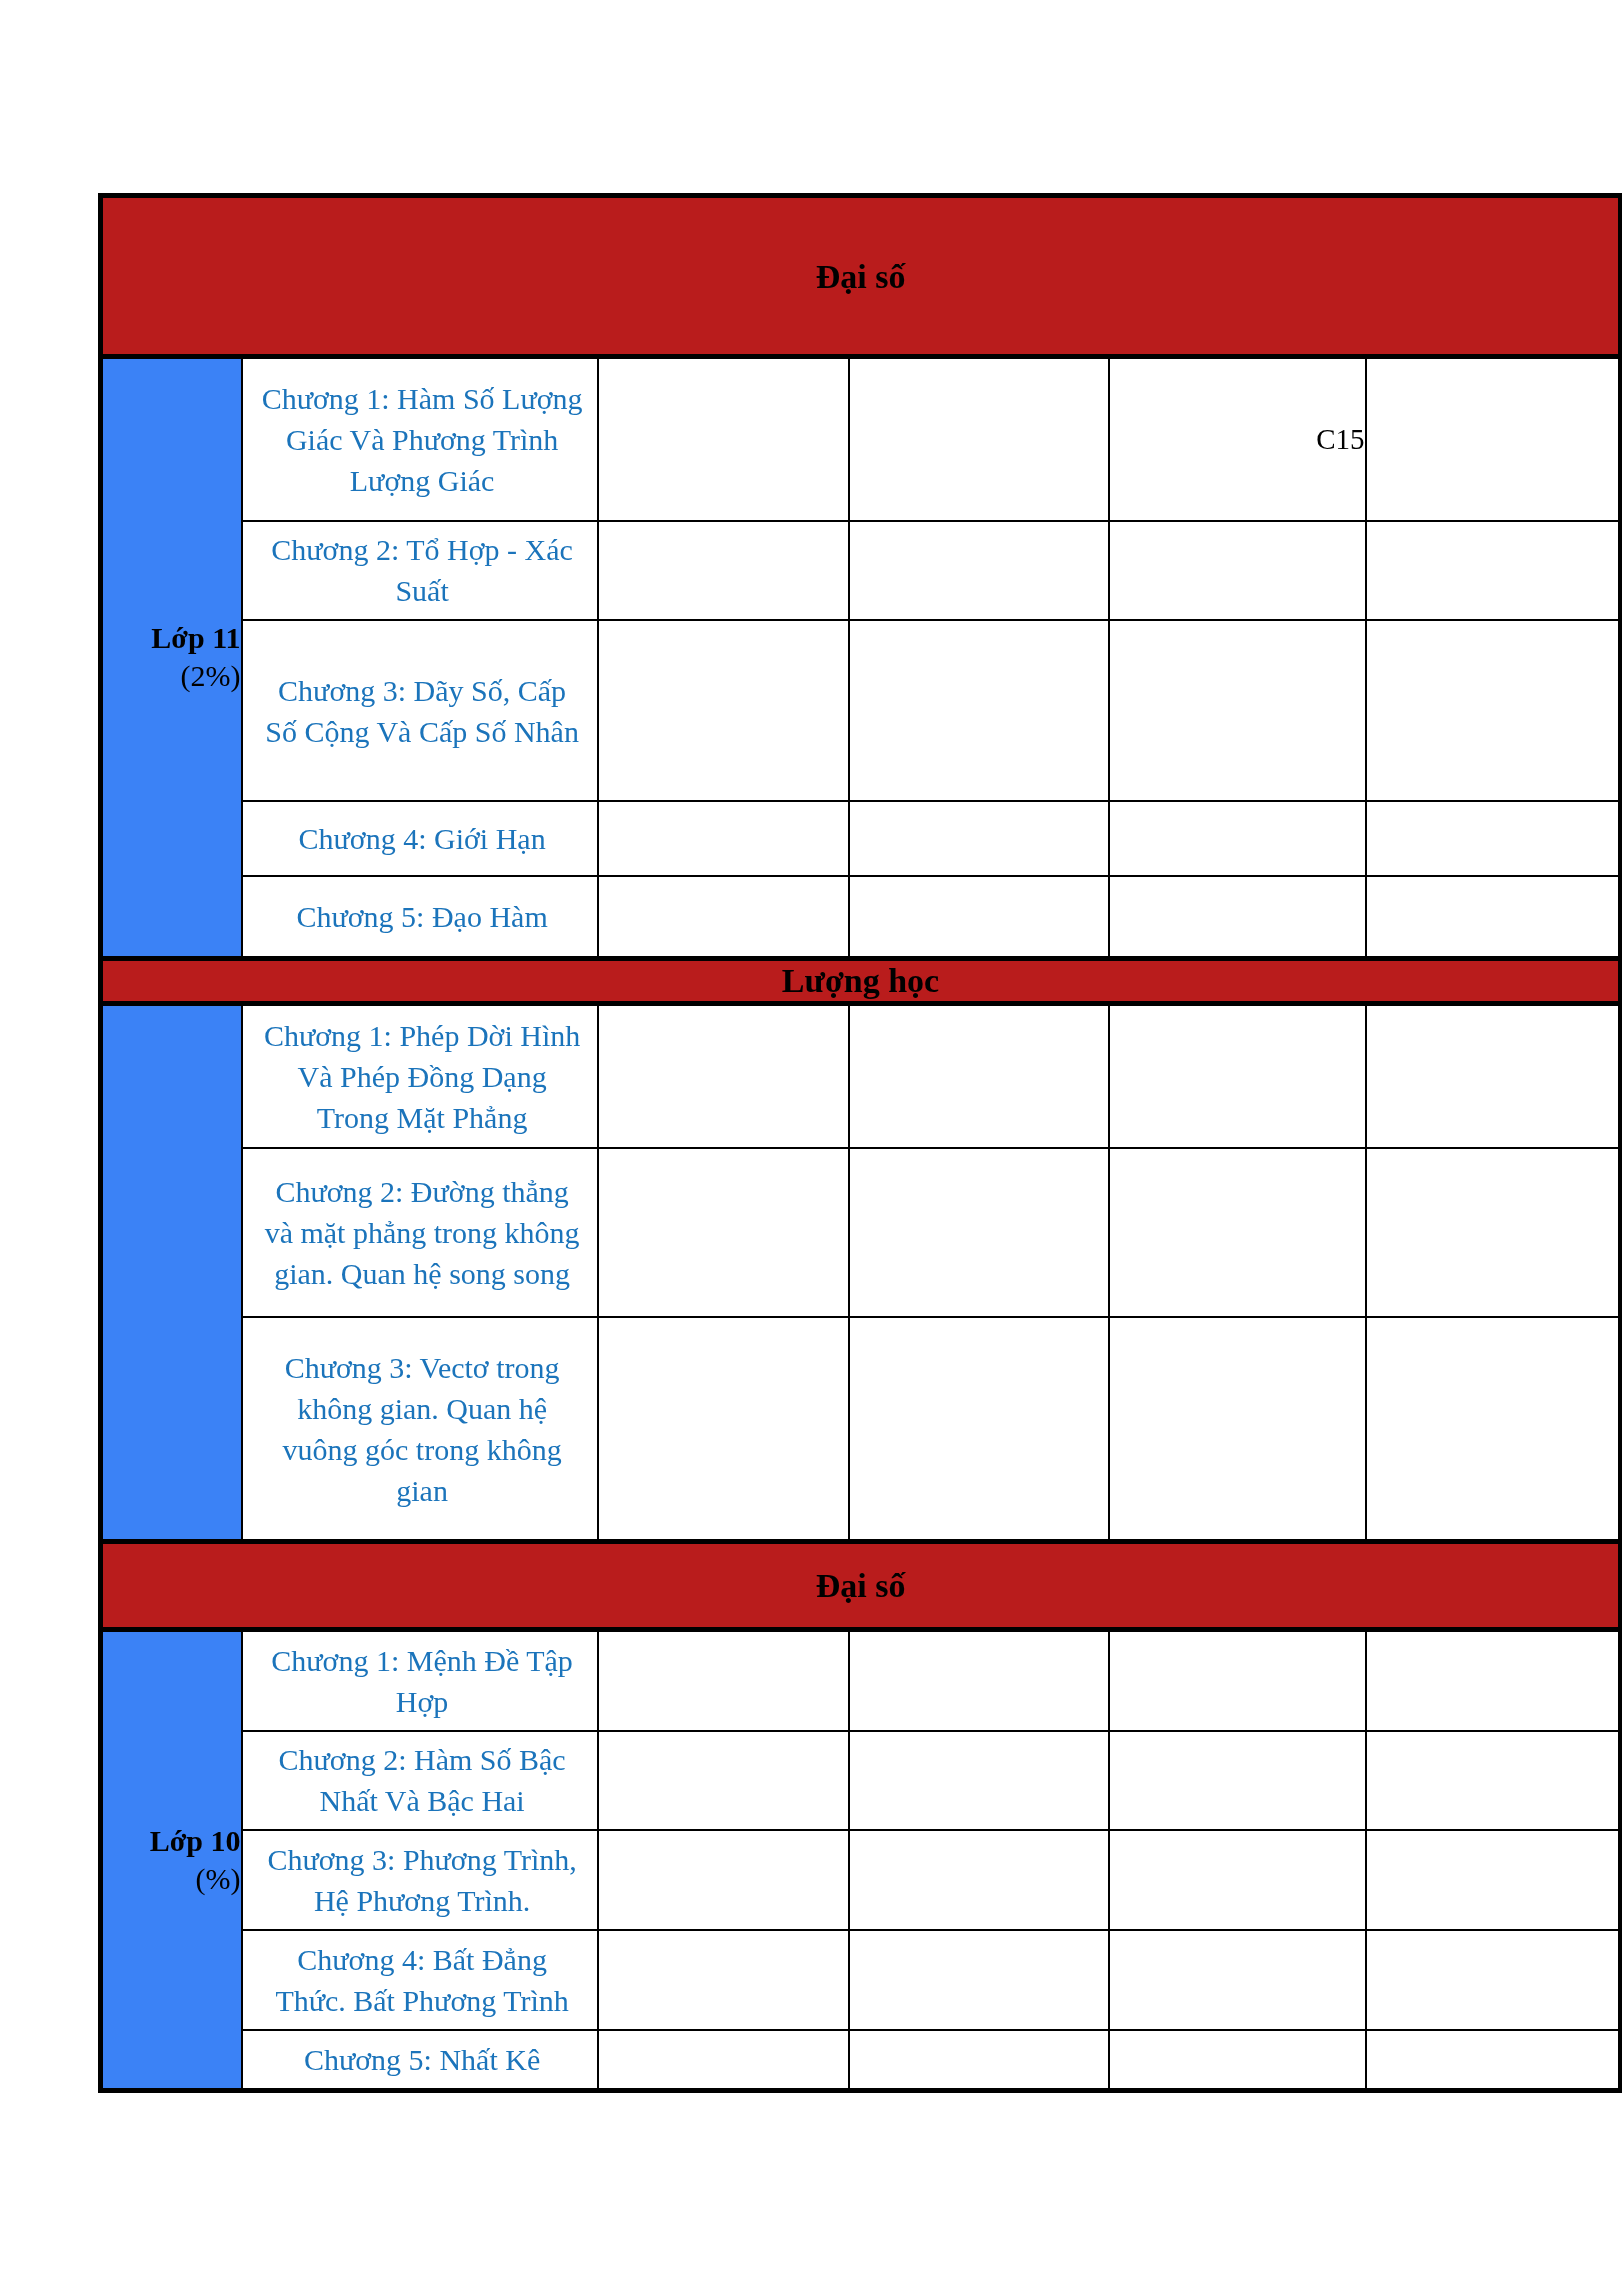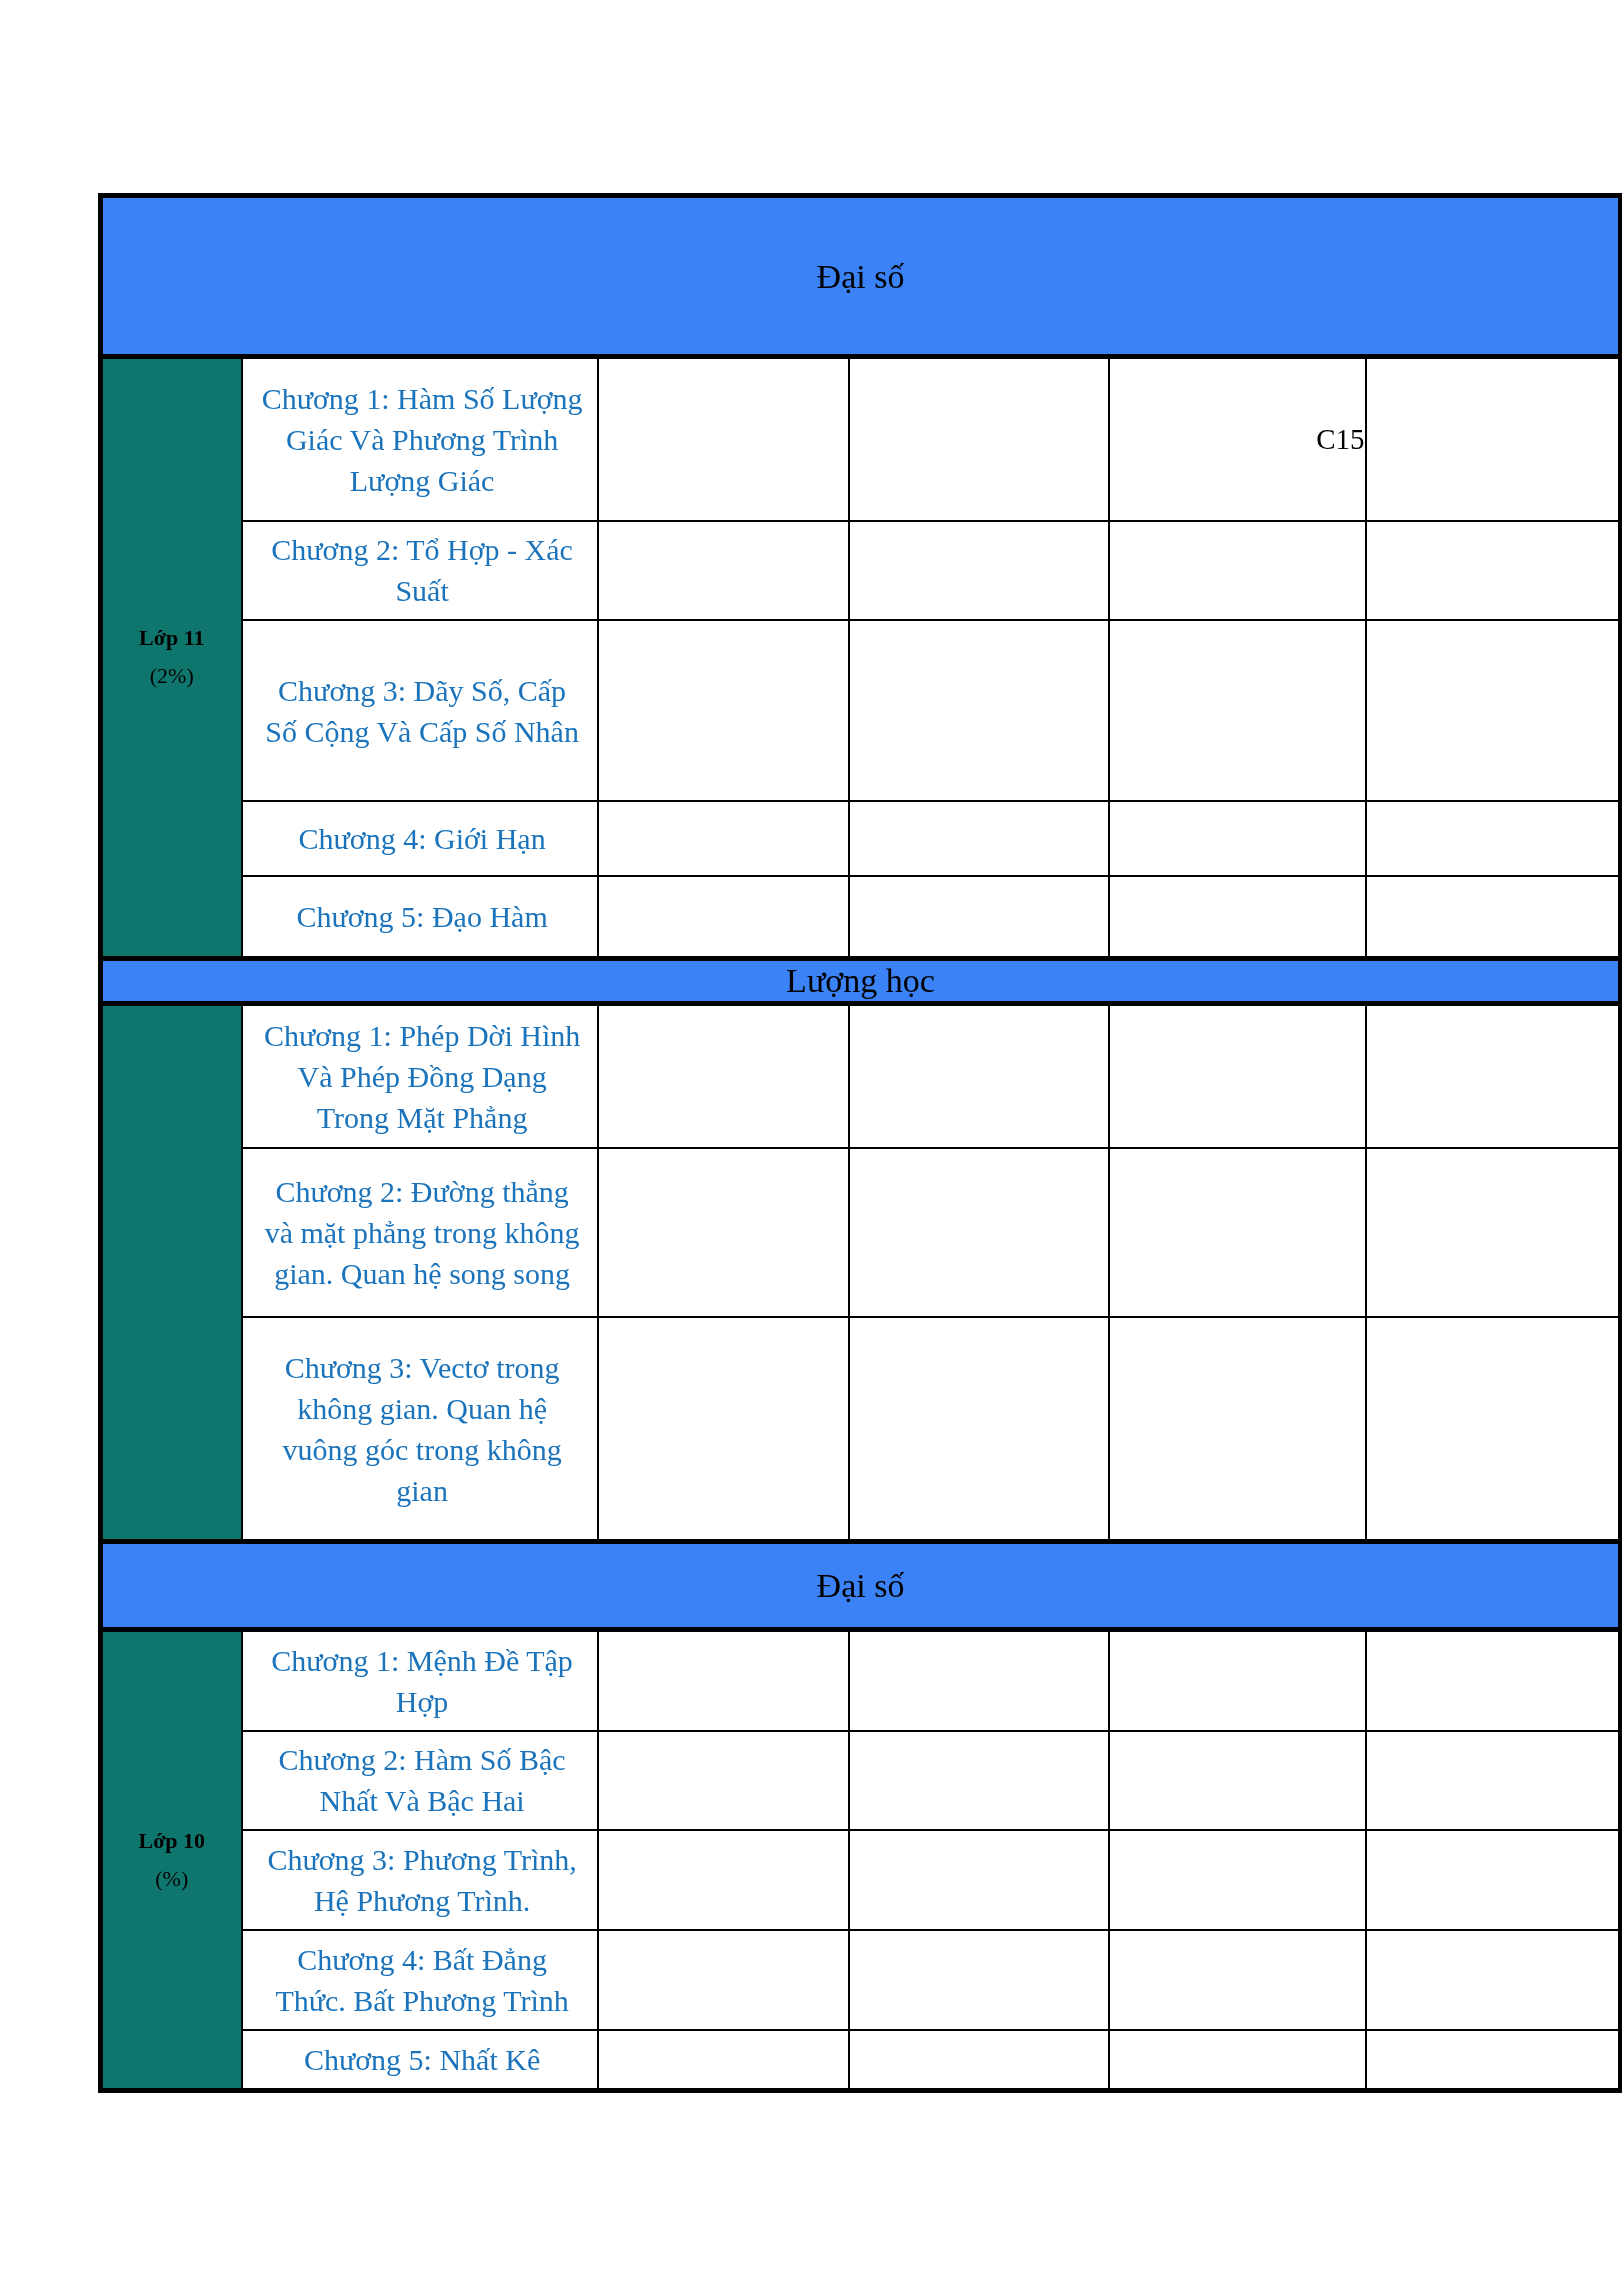--- a/index.html
+++ b/index.html
@@ -8,27 +8,27 @@
     font-family:"Liberation Serif", serif;color:#000;
   }
   .sheet{position:absolute;left:98px;top:193px;}
   table.grid{
     border-collapse:collapse;table-layout:fixed;width:1520px;
     border:5.9px solid #000;
   }
   td{border:2px solid #000;border-top-width:2.6px;border-bottom-width:2.6px;padding:0;overflow:hidden;}
   tr.band-row td{
     border-top:5.2px solid #000;border-bottom:5.2px solid #000;
-    background:#3b82f6;
-    font-weight:normal;font-size:34px;line-height:37px;
+    background:#b91c1c;
+    font-weight:bold;font-size:34px;line-height:37px;
     text-align:center;vertical-align:middle;color:#000;
   }
   td.label-cell{
-    background:#0f766e;text-align:center;vertical-align:middle;
-    font-size:22px;line-height:38px;color:#000;
+    background:#3b82f6;text-align:right;vertical-align:middle;
+    font-size:30px;line-height:38px;color:#000;
   }
   .label-title{font-weight:bold;display:block;}
   .label-sub{display:block;}
   td.chapter-cell{
     color:#1b74bb;font-size:30px;line-height:41px;
     text-align:center;vertical-align:middle;
     padding:7.9px 11.8px 7.9px 17px;
   }
   td.data-cell{
     font-size:29px;text-align:right;vertical-align:middle;color:#000;

